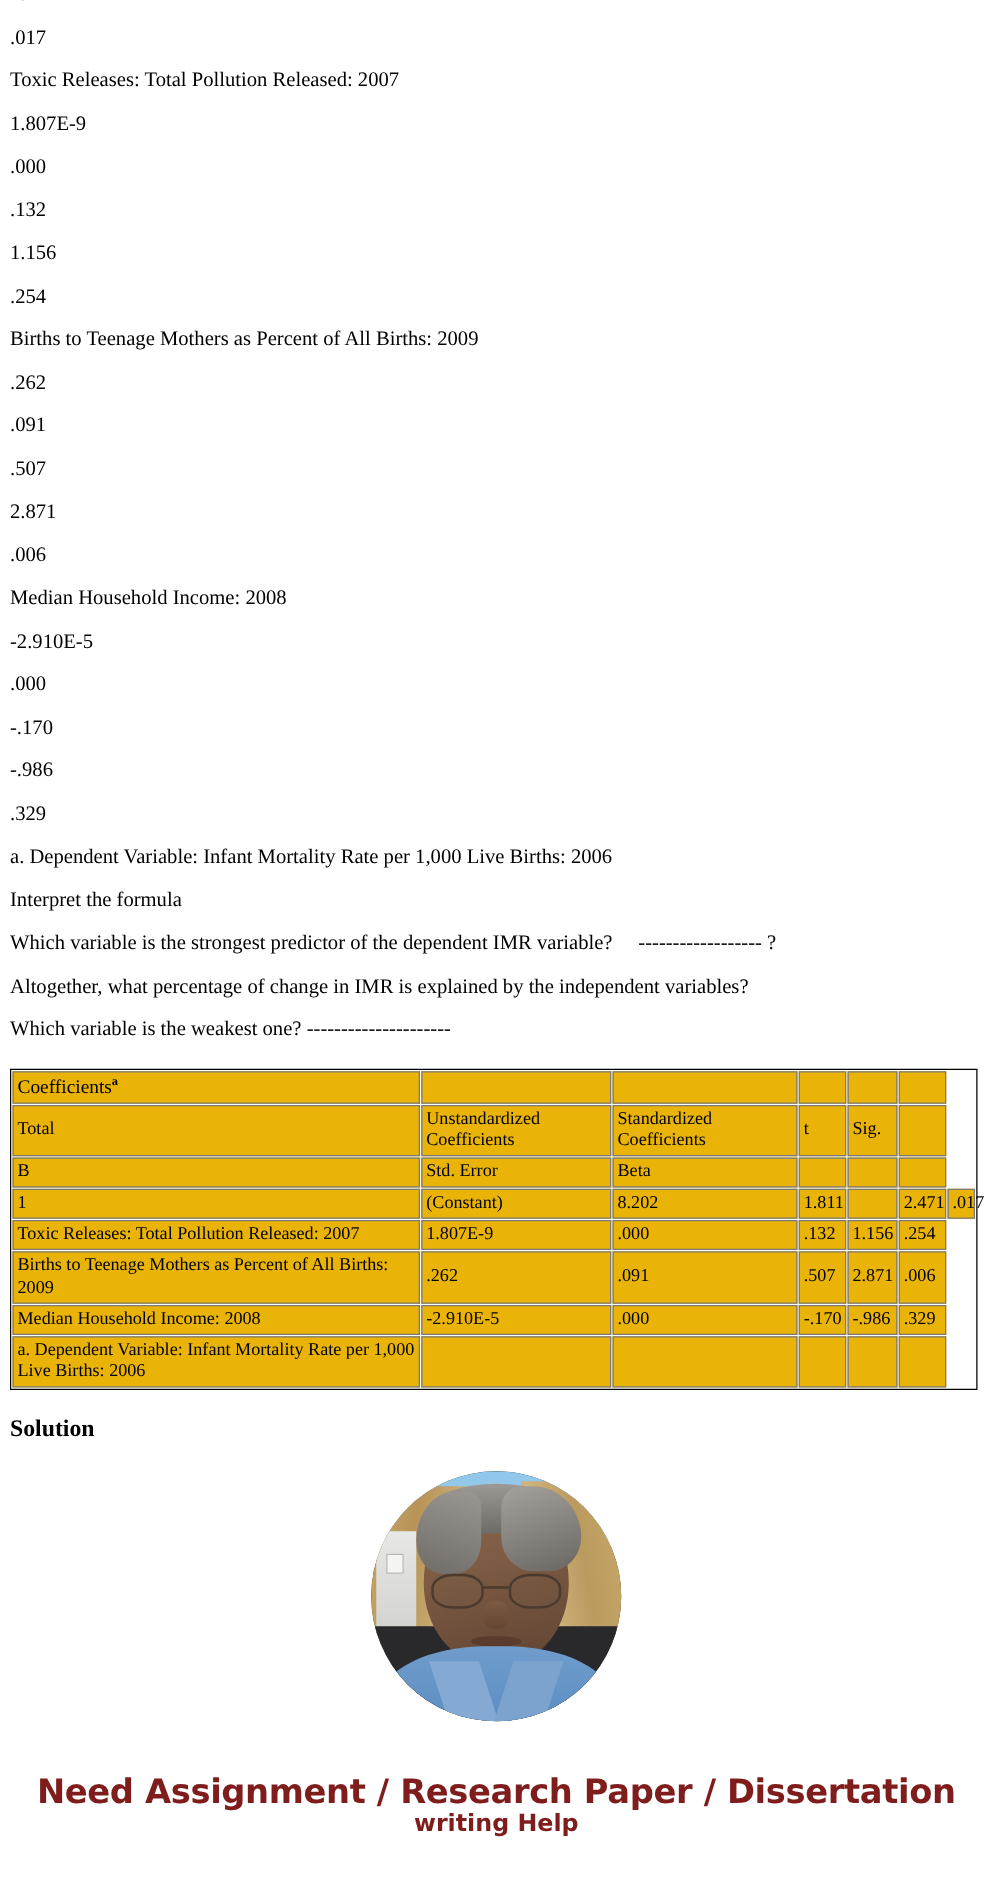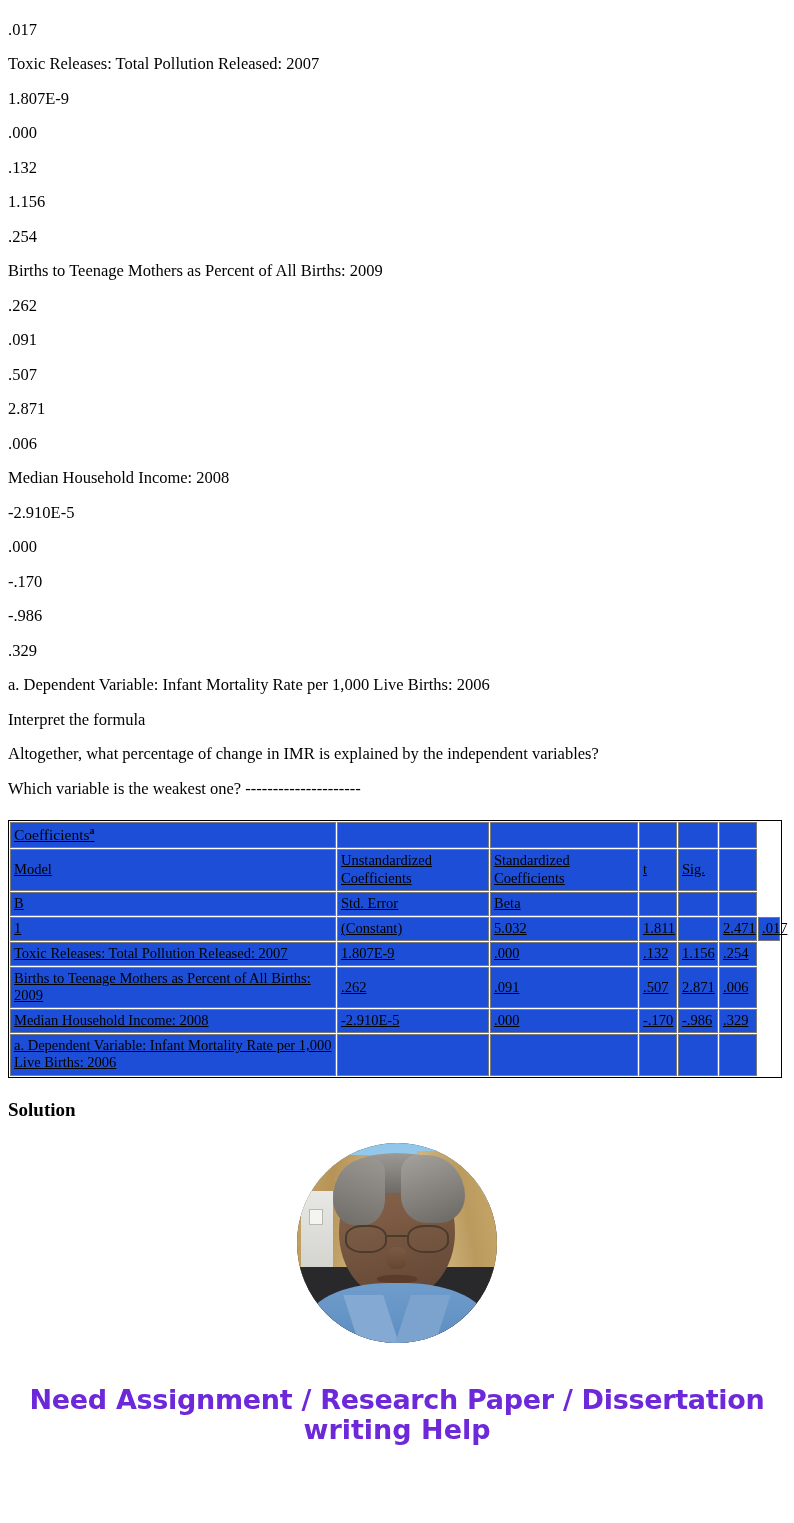--- a/index.html
+++ b/index.html
@@ -48,23 +48,22 @@
     border-spacing: 1px;
     width: 100%;
     font-size: 14.5px;
     line-height: 1.18;
     table-layout: fixed;
   }
   table.spss td {
     border: 1px solid #7a7a7a;
     padding: 2px 3px 3px 3px;
     vertical-align: middle;
-    background: #1d4ed8;
+    background: #eab308;
     font-weight: normal;
-    text-decoration: underline;
   }
   td.nb { border: none; background: transparent; }
   .title-cell {
     font-weight: bold;
     font-size: 15.5px;
   }
   .title-cell sup { font-size: 10px; vertical-align: super; font-weight: bold;}
 
   .c-model   { width: 326px; }
   .c-unstd   { width: 152px; }
@@ -179,25 +178,25 @@
     position: absolute; left: 41%; bottom: 14%; width: 18%; height: 14%;
     background: #6b4a35;
   }
 
   
   .promo {
     text-align: center;
     margin-top: 42px;
     font-family: "DejaVu Sans", "Liberation Sans", sans-serif;
     font-weight: bold;
-    color: #6d28d9;
+    color: #7f1d1d;
     line-height: 1.12;
   }
   .promo .l1 { font-size: 27px; letter-spacing: -0.3px; }
-  .promo .l2 { font-size: 27px; }
+  .promo .l2 { font-size: 19px; }
   .promo .l3 { font-size: 27px; }
 </style>
 </head>
 <body>
 
 <div class="page">
 
   <div class="textflow">
     <div class="tline">2.471</div>
     <div class="tline">.017</div>
@@ -214,20 +213,21 @@
     <div class="tline">2.871</div>
     <div class="tline">.006</div>
     <div class="tline">Median Household Income: 2008</div>
     <div class="tline">-2.910E-5</div>
     <div class="tline">.000</div>
     <div class="tline">-.170</div>
     <div class="tline">-.986</div>
     <div class="tline">.329</div>
     <div class="tline">a. Dependent Variable: Infant Mortality Rate per 1,000 Live Births: 2006</div>
     <div class="tline">Interpret the formula</div>
+    <div class="tline spaced">Which variable is the strongest predictor of the dependent IMR variable?     ------------------ ?</div>
     <div class="tline">Altogether, what percentage of change in IMR is explained by the independent variables?</div>
     <div class="tline">Which variable is the weakest one? ---------------------</div>
   </div>
 
   <div class="table-wrap">
     <table class="spss">
       <colgroup>
         <col class="c-model">
           <col class="c-unstd">
           <col class="c-std">
@@ -238,40 +238,40 @@
       <tbody>
         <tr>
           <td class="title-cell"><span>Coefficients</span><sup>a</sup></td>
           <td class="nb"></td>
           <td class="nb"></td>
           <td class="nb"></td>
           <td class="nb"></td>
           <td class="nb"></td>
         </tr>
         <tr>
-          <td>Model</td>
+          <td>Total</td>
           <td>Unstandardized Coefficients</td>
           <td>Standardized Coefficients</td>
           <td>t</td>
           <td>Sig.</td>
           <td class="nb"></td>
         </tr>
         <tr>
           <td>B</td>
           <td>Std. Error</td>
           <td>Beta</td>
           <td class="nb"></td>
           <td class="nb"></td>
           <td class="nb"></td>
         </tr>
 
         <tr>
           <td>1</td>
           <td>(Constant)</td>
-          <td>5.032</td>
+          <td>8.202</td>
           <td>1.811</td>
           <td></td>
           <td>2.471</td>
           <td>.017</td>
         </tr>
         <tr>
           <td>Toxic Releases: Total Pollution Released: 2007</td>
           <td>1.807E-9</td>
           <td>.000</td>
           <td>.132</td>

